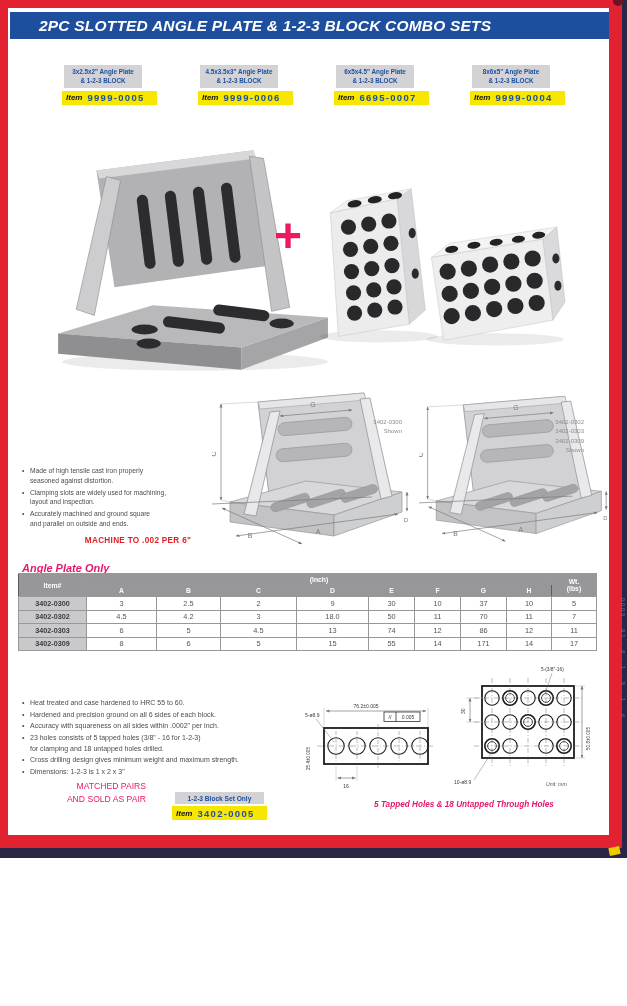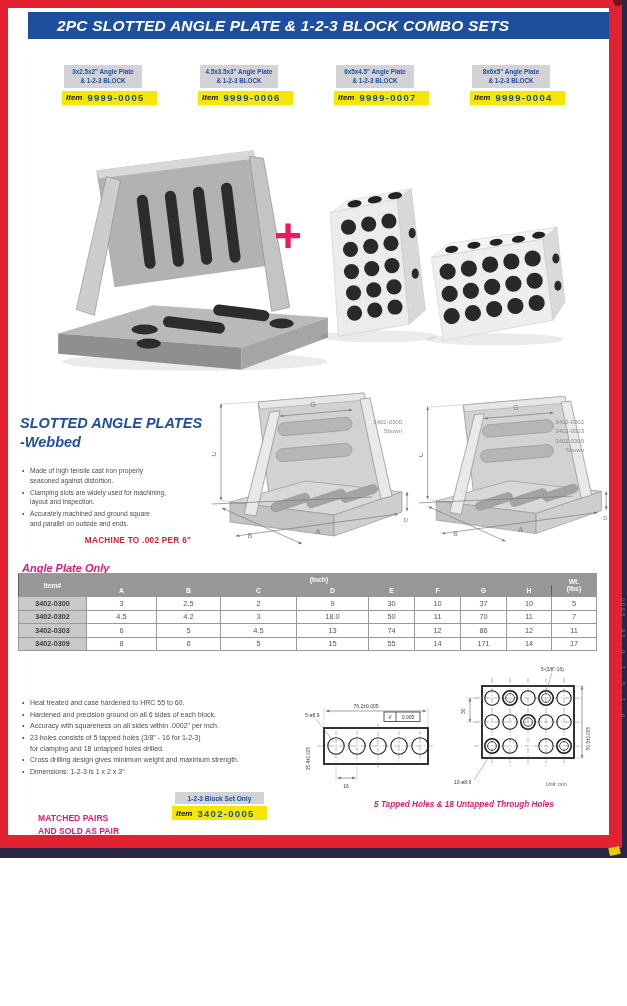--- a/index.html
+++ b/index.html
@@ -7,21 +7,21 @@
           font-family:"Liberation Sans",sans-serif;}
   .navy-right{position:absolute;left:620px;top:0;width:7px;height:858px;background:#2a2647}
   .navy-bottom{position:absolute;left:0;top:846px;width:627px;height:12px;background:#2a2647}
   .red-frame{position:absolute;left:0;top:0;width:622px;height:848px;background:#e32231}
   .page{position:absolute;left:8px;top:8px;width:601px;height:827px;background:#fff}
   .holepunch{position:absolute;left:613px;top:-4px;width:10px;height:10px;border-radius:50%;background:#6d1322}
   .speck{position:absolute;left:609px;top:847px;width:11px;height:8px;background:#edc900;transform:rotate(-12deg)}
   .edge-mark{position:absolute;left:626px;top:598px;transform:rotate(90deg);transform-origin:0 0;
              font-size:5.5px;letter-spacing:2px;color:#8d8aa6;white-space:nowrap;opacity:.8}
 
-  .header-bar{position:absolute;left:20px;top:4px;right:0;height:27px;background:#1d4f9e}
+  .header-bar{position:absolute;left:2px;top:4px;right:0;height:27px;background:#1d4f9e}
   .header-title{color:#fff;font-style:italic;font-weight:bold;font-size:15.5px;line-height:27px;
                 padding-left:29px;letter-spacing:.2px;white-space:nowrap}
 
   .card{position:absolute;top:57px;width:95px}
   .c0{left:54px}.c1{left:190px}.c2{left:326px}.c3{left:462px}
   .card-name{margin-left:2px;width:78px;background:#d3d3d5;color:#1d4fa1;font-weight:bold;
              font-size:6.3px;line-height:1.5;text-align:center;padding:2px 0}
   .card-item{margin-top:3px;width:95px;height:14px;background:#f7e600;display:flex;align-items:center;
              padding-left:4px;box-sizing:border-box;gap:5px}
   .item-word{font-style:italic;font-weight:bold;font-size:8px;color:#151515}
@@ -59,22 +59,22 @@
   table.spec{position:absolute;left:10px;top:565px;width:578px;border-collapse:collapse;
              table-layout:fixed;border:1.3px solid #5c5c5f}
   .spec th,.spec td{border:.6px solid #98989b;text-align:center;padding:0;overflow:hidden}
   .spec thead th{background:#97979a;color:#fff;font-size:6.8px;font-weight:bold}
   .spec .hr1 th{height:10px}
   .spec .hr2 th{height:11px}
   .spec td{height:12.5px;font-size:7.4px;color:#55555a;background:#fff}
   .spec .item-td{background:#c9c9cb;color:#3a3a3c;font-weight:bold;font-size:7.2px}
   .spec .bl{border-left:1.3px solid #5c5c5f}
 
-  .matched{position:absolute;left:30px;top:804px;width:108px;text-align:left;color:#e5186d;
-           font-weight:bold;font-size:8.6px;line-height:1.55}
+  .matched{position:absolute;left:30px;top:772px;width:108px;text-align:right;color:#e5186d;
+           font-weight:normal;font-size:8.6px;line-height:1.55}
   .setonly{position:absolute;left:164px;top:784px;width:95px}
   .setonly-name{margin-left:3px;width:89px;background:#d3d3d5;color:#1d4fa1;font-weight:bold;
                 font-size:6.6px;text-align:center;padding:2.5px 0}
   .setonly .card-item{margin-top:2px}
 
   .bdraw-left{position:absolute;left:296px;top:676px}
   .bdraw-right{position:absolute;left:440px;top:654px}
   .tapped-note{position:absolute;left:344px;top:792px;width:224px;text-align:center;color:#e5186d;
                font-weight:bold;font-style:italic;font-size:8.2px}
 
@@ -160,21 +160,21 @@
         <span class="item-num">9999-0006</span>
       </div>
     </div>
     <div class="card c2">
       <div class="card-name">
         <div>6x5x4.5" Angle Plate</div>
         <div>&amp; 1-2-3 BLOCK</div>
       </div>
       <div class="card-item">
         <span class="item-word">Item</span>
-        <span class="item-num">9999-0007</span>
+        <span class="item-num">6695-0007</span>
       </div>
     </div>
     <div class="card c3">
       <div class="card-name">
         <div>8x6x5" Angle Plate</div>
         <div>&amp; 1-2-3 BLOCK</div>
       </div>
       <div class="card-item">
         <span class="item-word">Item</span>
         <span class="item-num">9999-0004</span>
@@ -249,24 +249,20 @@
         <circle cx="182" cy="113" r="8" fill="#29292b"></circle>
         <circle cx="203" cy="110" r="8" fill="#29292b"></circle>
         <circle cx="224" cy="107" r="8" fill="#29292b"></circle>
       <circle cx="142" cy="142" r="8" fill="#29292b"></circle>
         <circle cx="163" cy="139" r="8" fill="#29292b"></circle>
         <circle cx="184" cy="135" r="8" fill="#29292b"></circle>
         <circle cx="205" cy="132" r="8" fill="#29292b"></circle>
         <circle cx="226" cy="129" r="8" fill="#29292b"></circle>
     </svg>
 
-    <div class="sec-head angle-head">
-      <div>SLOTTED ANGLE PLATES</div>
-      <div>-Webbed</div>
-    </div>
     <ul class="bullets angle-bullets">
       <li>Made of high tensile cast iron properly
 seasoned against distortion.</li>
       <li>Clamping slots are widely used for machining,
 layout and inspection.</li>
       <li>Accurately machined and ground square
 and parallel on outside and ends.</li>
     </ul>
     <div class="machine-note">MACHINE TO .002 PER 6"</div>
 

